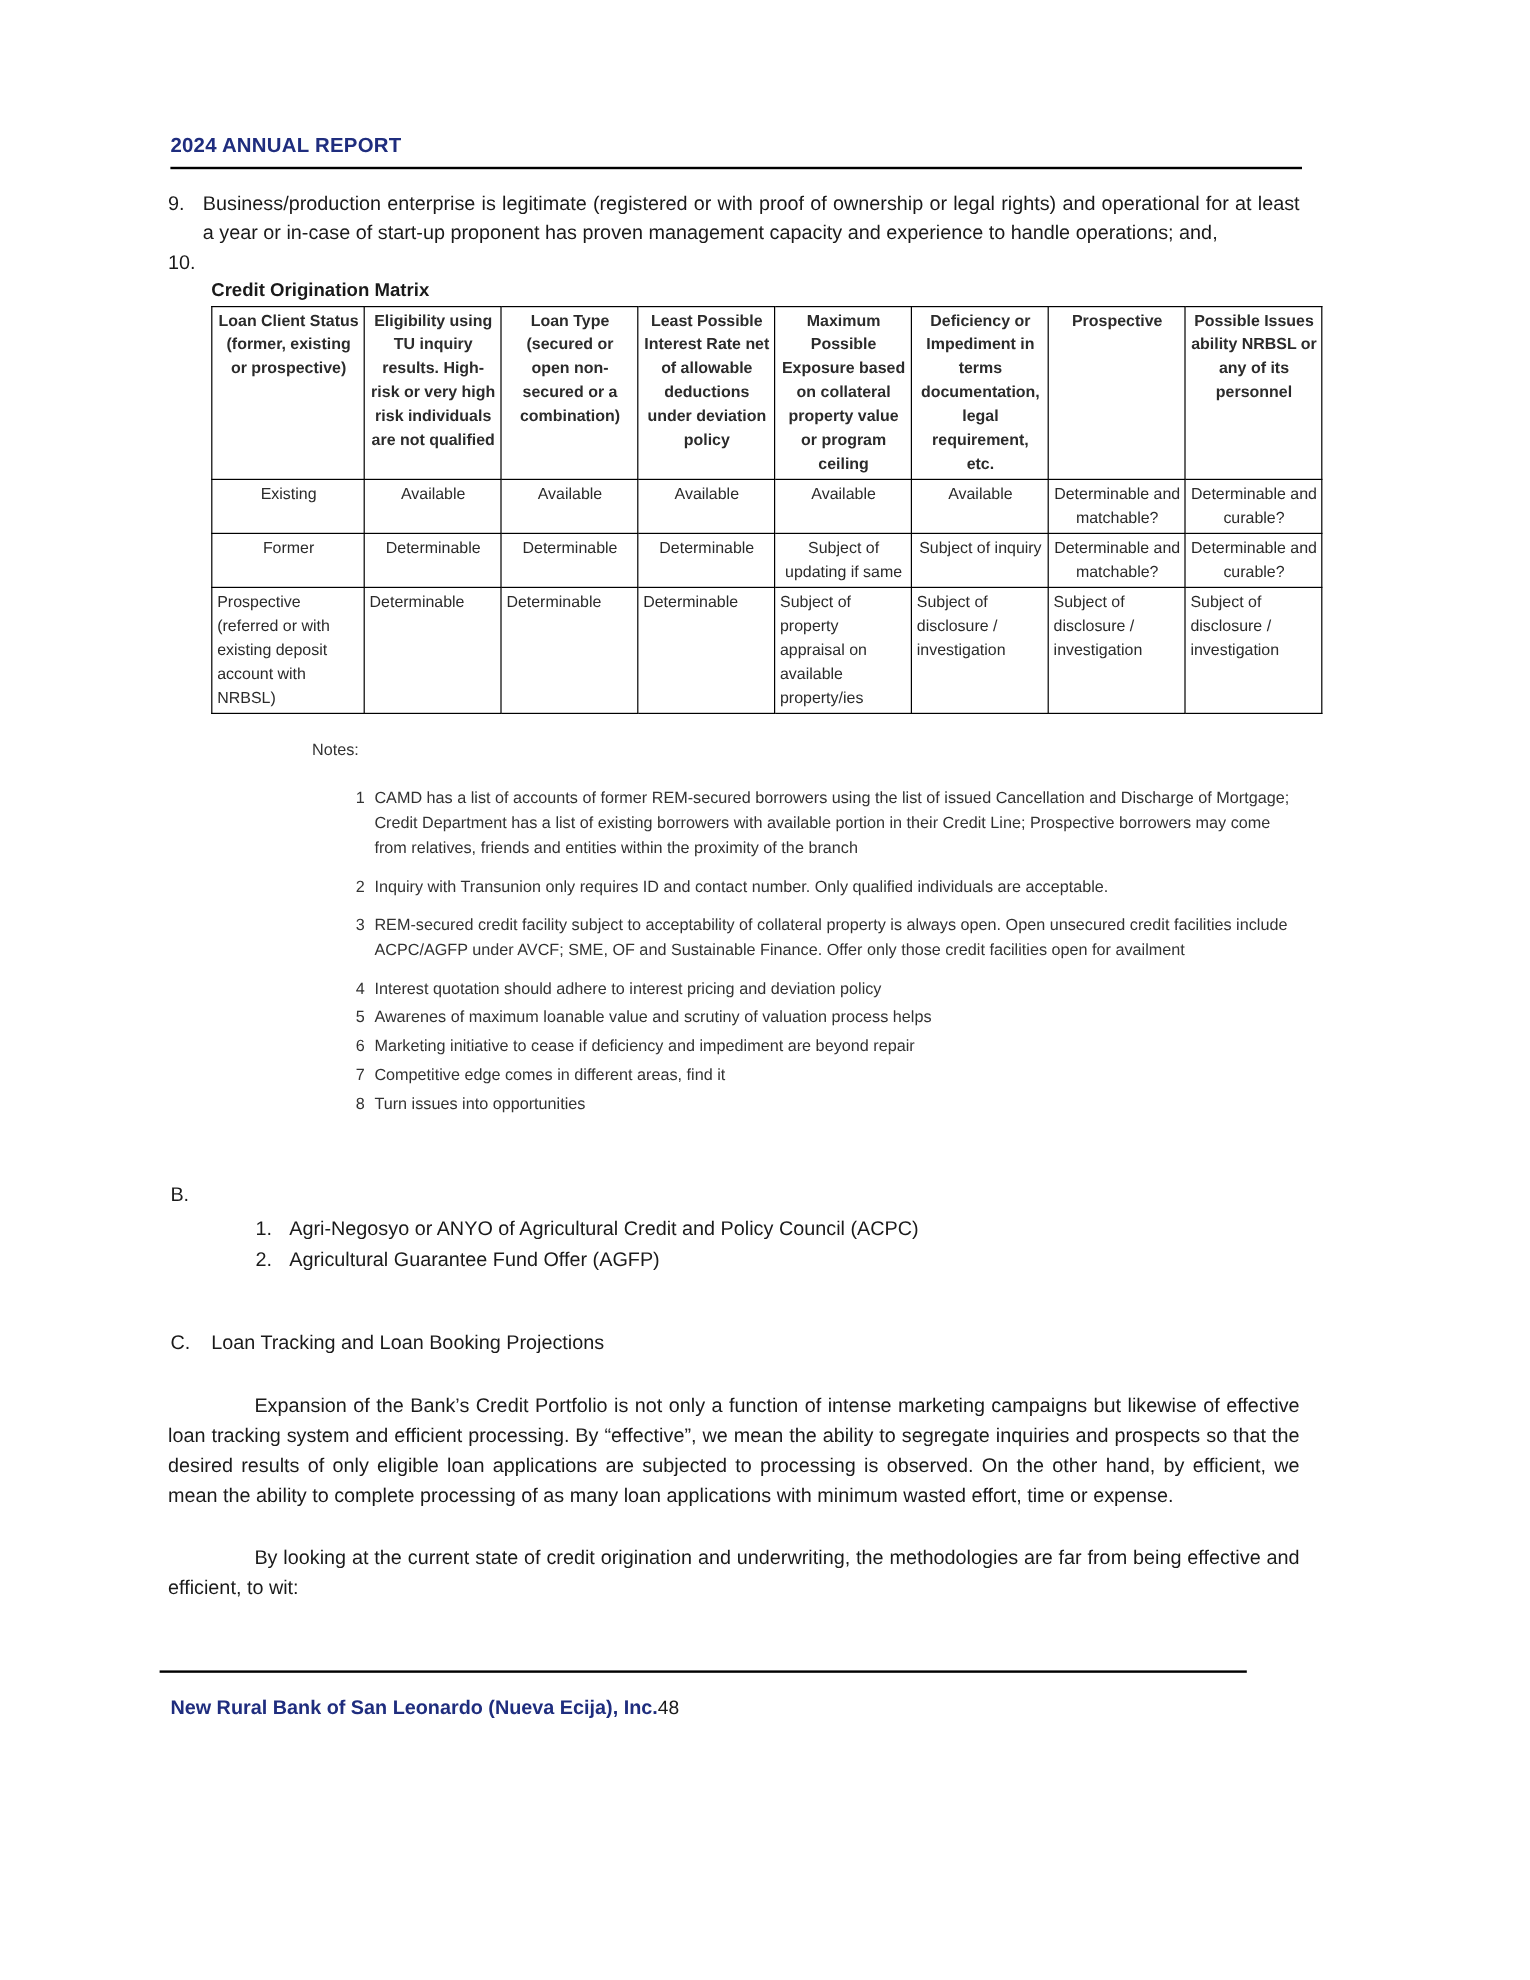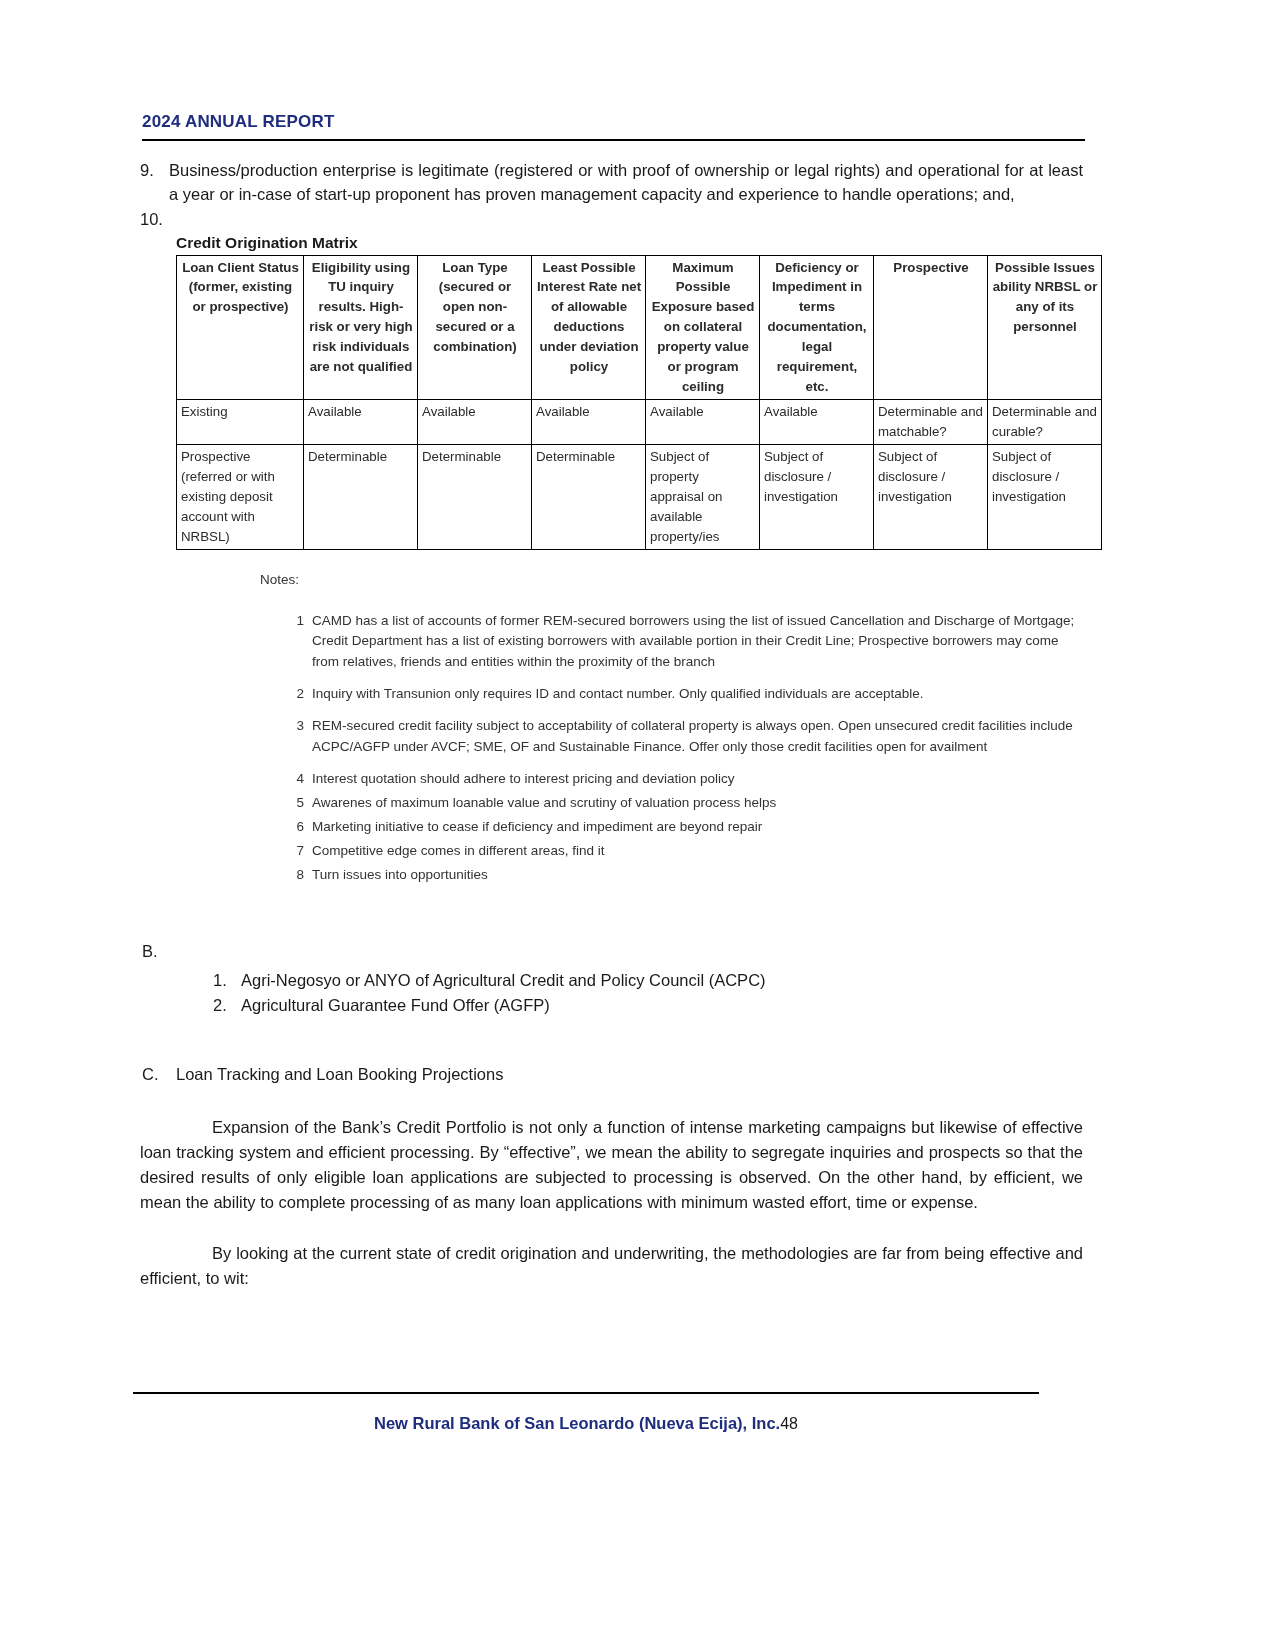--- a/index.html
+++ b/index.html
@@ -56,21 +56,21 @@
     vertical-align: top;
     padding: 2px 3px 2px 4px;
     line-height: 1.5;
     overflow: hidden;
   }
   table.credit-table th {
     font-weight: bold;
     text-align: center;
     height: 134px;
   }
-  table.credit-table tr.r-short td { height: 41px; }
+  table.credit-table tr.r-short td { height: 41px; text-align: center; }
   table.credit-table tr.r-tall td { height: 97px; }
   
   .notes-block {
     margin: 20px 0 0 260px;
     width: 824px;
     font-size: 13.5px;
     color: #333;
     line-height: 1.55;
   }
   .notes-label { margin-bottom: 20px; }
@@ -107,21 +107,21 @@
     top: 1392px;
     width: 906px;
     border-top: 2px solid #000;
   }
   .footer-row {
     position: absolute;
     left: 142px;
     top: 1414px;
     width: 888px;
     display: flex;
-    justify-content: center;
+    justify-content: flex-start;
     align-items: baseline;
   }
   .footer-bank {
     font-size: 16.5px;
     font-weight: bold;
     color: #1f2d7e;
   }
   .footer-page { font-size: 16px; color: #1a1a1a; }
 </style>
 </head>
@@ -172,20 +172,30 @@
         <tr class="r-short">
           <td>Existing</td>
           <td>Available</td>
           <td>Available</td>
           <td>Available</td>
           <td>Available</td>
           <td>Available</td>
           <td>Determinable and matchable?</td>
           <td>Determinable and curable?</td>
         </tr>
+        <tr class="r-short">
+          <td>Former</td>
+          <td>Determinable</td>
+          <td>Determinable</td>
+          <td>Determinable</td>
+          <td>Subject of updating if same</td>
+          <td>Subject of inquiry</td>
+          <td>Determinable and matchable?</td>
+          <td>Determinable and curable?</td>
+        </tr>
         <tr class="r-tall">
           <td>Prospective (referred or with existing deposit account with NRBSL)</td>
           <td>Determinable</td>
           <td>Determinable</td>
           <td>Determinable</td>
           <td>Subject of property appraisal on available property/ies</td>
           <td>Subject of disclosure / investigation</td>
           <td>Subject of disclosure / investigation</td>
           <td>Subject of disclosure / investigation</td>
         </tr>

